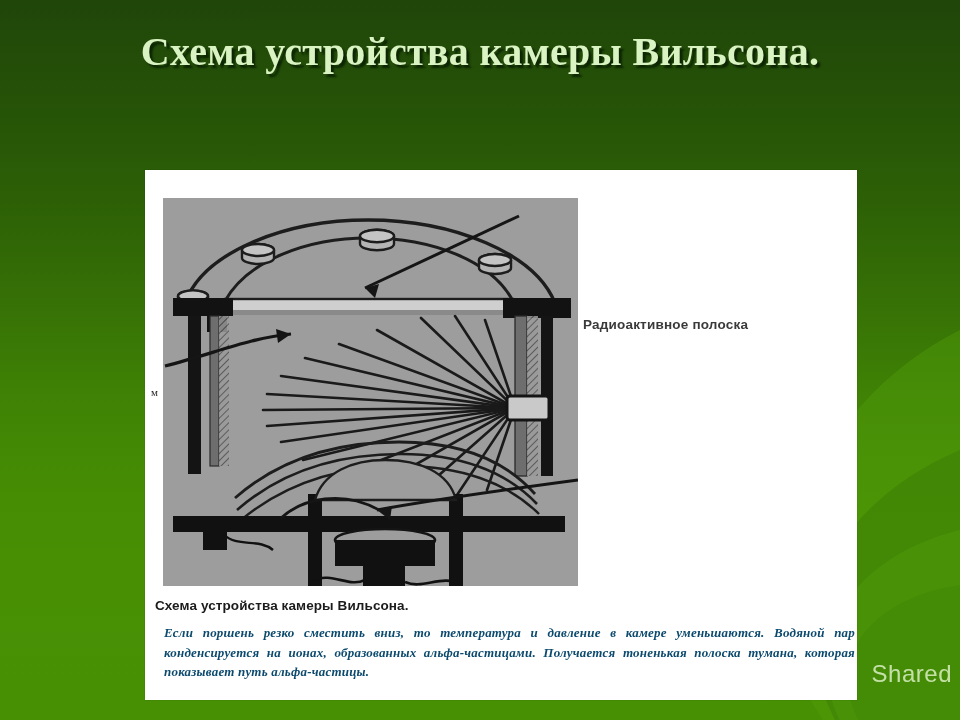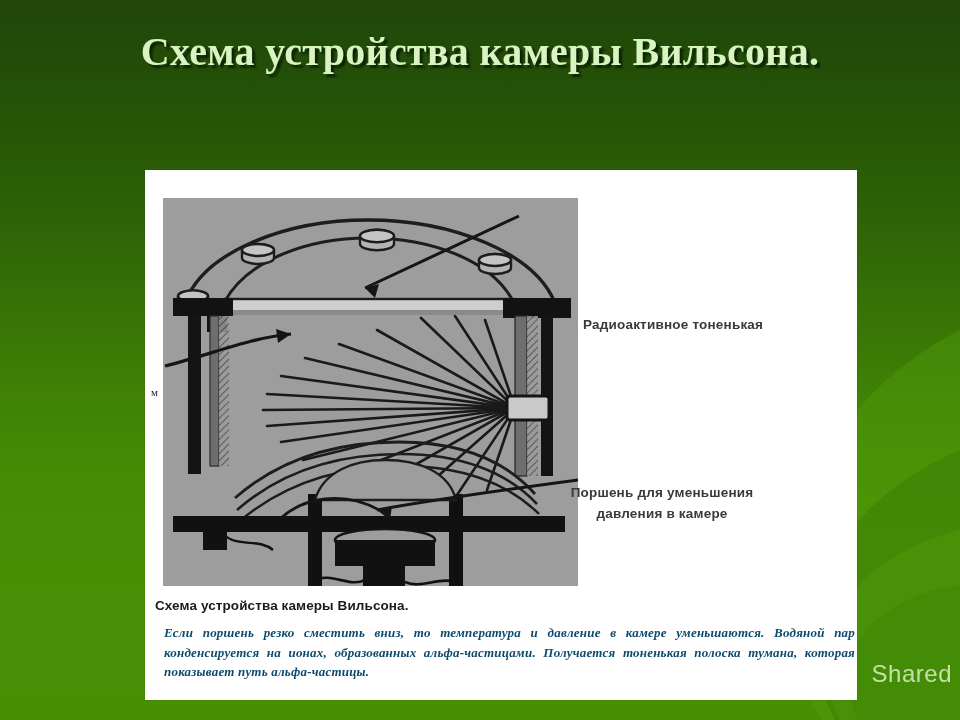--- a/index.html
+++ b/index.html
@@ -269,24 +269,22 @@
 
         <path d="M2 168 C 50 156, 86 140, 128 136" fill="none" stroke="#151515" stroke-width="3.2"></path>
         <path d="M128 136 L113 131 L115 145 Z" fill="#151515"></path>
 
         <path d="M415 282 C 340 292, 280 300, 214 312" fill="none" stroke="#151515" stroke-width="3"></path>
         <path d="M214 312 L229 308 L227 322 Z" fill="#151515"></path>
         <path d="M118 320 C 140 300, 180 292, 216 312" fill="none" stroke="#151515" stroke-width="2.8"></path>
       </svg>
     </div>
 
-    <div class="annot" id="annot-radioactive">Радиоактивное тоненькая</div>
-
-    <div class="annot" id="annot-piston">Поршень для уменьшения
-давления в камере</div>
+    <div class="annot" id="annot-radioactive">Радиоактивное полоска</div>
+
 
     <div id="caption-block">
       <div id="caption-heading">Схема устройства камеры Вильсона.</div>
       <div id="caption-body">Если поршень резко сместить вниз, то температура и давление в камере уменьшаются. Водяной пар конденсируется на ионах, образованных альфа-частицами. Получается тоненькая полоска тумана, которая показывает путь альфа-частицы.</div>
     </div>
   </div>
 
   <div id="watermark">Shared</div>
 </div>
 

